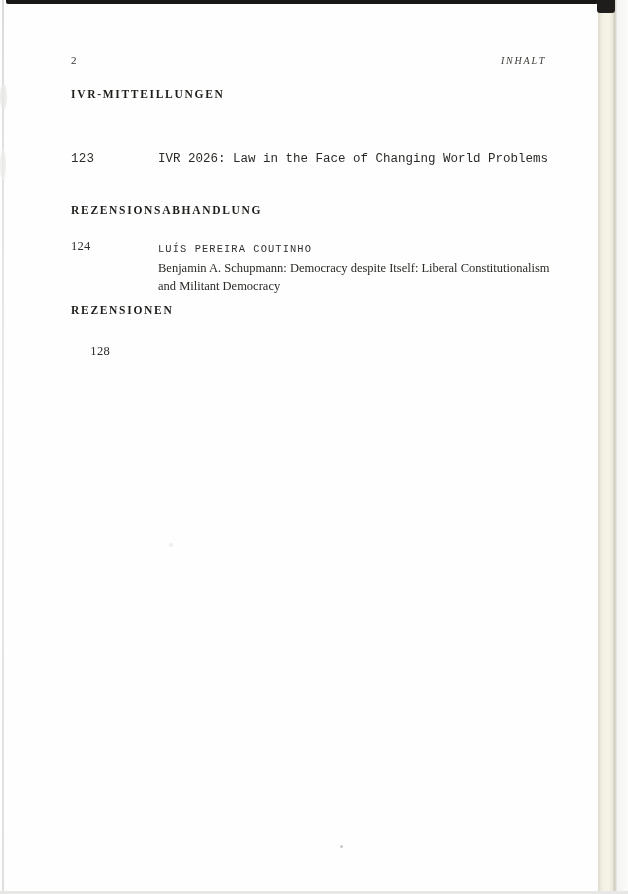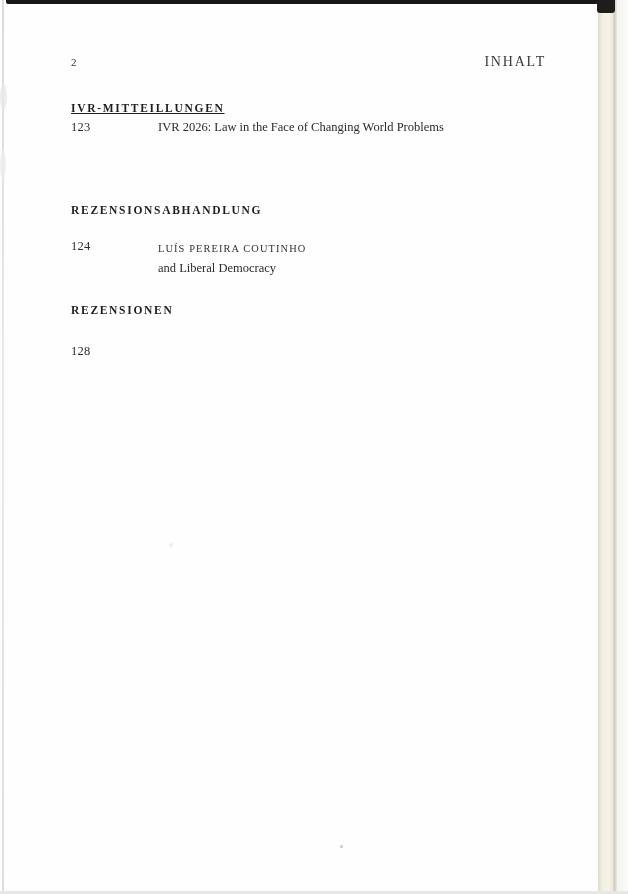--- a/index.html
+++ b/index.html
@@ -60,50 +60,50 @@
 
   
   .page { position: absolute; inset: 0; color: #2b2a26; }
 
   .pagehead {
     position: absolute; left: 71px; right: 82px; top: 54px;
     display: flex; justify-content: space-between; align-items: baseline;
   }
   .pagenum { font-size: 11px; letter-spacing: .5px; color: #33322e; }
   .runhead {
-    font-size: 14px; letter-spacing: 1.8px; color: #3a3935;
+    font-size: 10px; letter-spacing: 1.8px; color: #3a3935; font-style: italic;
   }
 
   .toc-heading {
     position: absolute; left: 71px; margin: 0;
     font-size: 11.5px; font-weight: bold; letter-spacing: 1.7px;
     color: #1f1e1b;
   }
-  .h-sec0 { top: 102px; text-decoration: underline; }
+  .h-sec0 { top: 88px; }
   .h-sec1 { top: 204px; }
   .h-sec2 { top: 304px; }
 
   .toc-block { position: absolute; left: 71px; right: 40px; }
-  .b-sec0 { top: 120px; }
+  .b-sec0 { top: 152px; font-family: Liberation Mono, monospace; }
   .b-sec1 { top: 239px; }
-  .b-sec2 { top: 344px; }
+  .b-sec2 { top: 344px; text-align: right; }
 
   .entry-row { display: flex; align-items: flex-start; }
   .entry-num {
     flex: 0 0 39px; font-size: 12.5px; color: #2e2d29; letter-spacing: .3px;
   }
   .entry-lines { flex: 1; }
   .entry-line {
     font-size: 12.5px; line-height: 18.7px; color: #2b2a26;
     white-space: nowrap;
     margin-left: 48px;
   }
   .b-sec0 .entry-line, .b-sec0 .entry-num { line-height: 14px; }
   .smallcaps {
-    font-size: 10.4px; letter-spacing: 1.1px; color: #32312d;
+    font-size: 10.4px; letter-spacing: 1.1px; color: #32312d; font-family: Liberation Mono, monospace;
   }
   .entry-line .smallcaps { font-size: 10.4px; letter-spacing: 1.1px; }
 </style>
 </head>
 <body>
 
 <div class="scan">
 
   <div class="edge-top"></div>
   <div class="edge-right-soft"></div>
@@ -136,21 +136,22 @@
 
     <h2 class="toc-heading h-sec1">REZENSIONSABHANDLUNG</h2>
 
     <div class="toc-block b-sec1">
       <div class="entry-row">
         <span class="entry-num">124</span>
         <div class="entry-lines">
           <div class="entry-line">
             <span class="smallcaps">LUÍS PEREIRA COUTINHO</span>
           </div>
-          <div class="entry-line">and Liberal Democracy</div>
+          <div class="entry-line">Benjamin A. Schupmann: Democracy despite Itself: Liberal Constitutionalism</div>
+          <div class="entry-line">and Militant Democracy</div>
         </div>
       </div>
     </div>
 
     <h2 class="toc-heading h-sec2">REZENSIONEN</h2>
 
     <div class="toc-block b-sec2">
 
       <div class="entry-row">
         <span class="entry-num">128</span>

